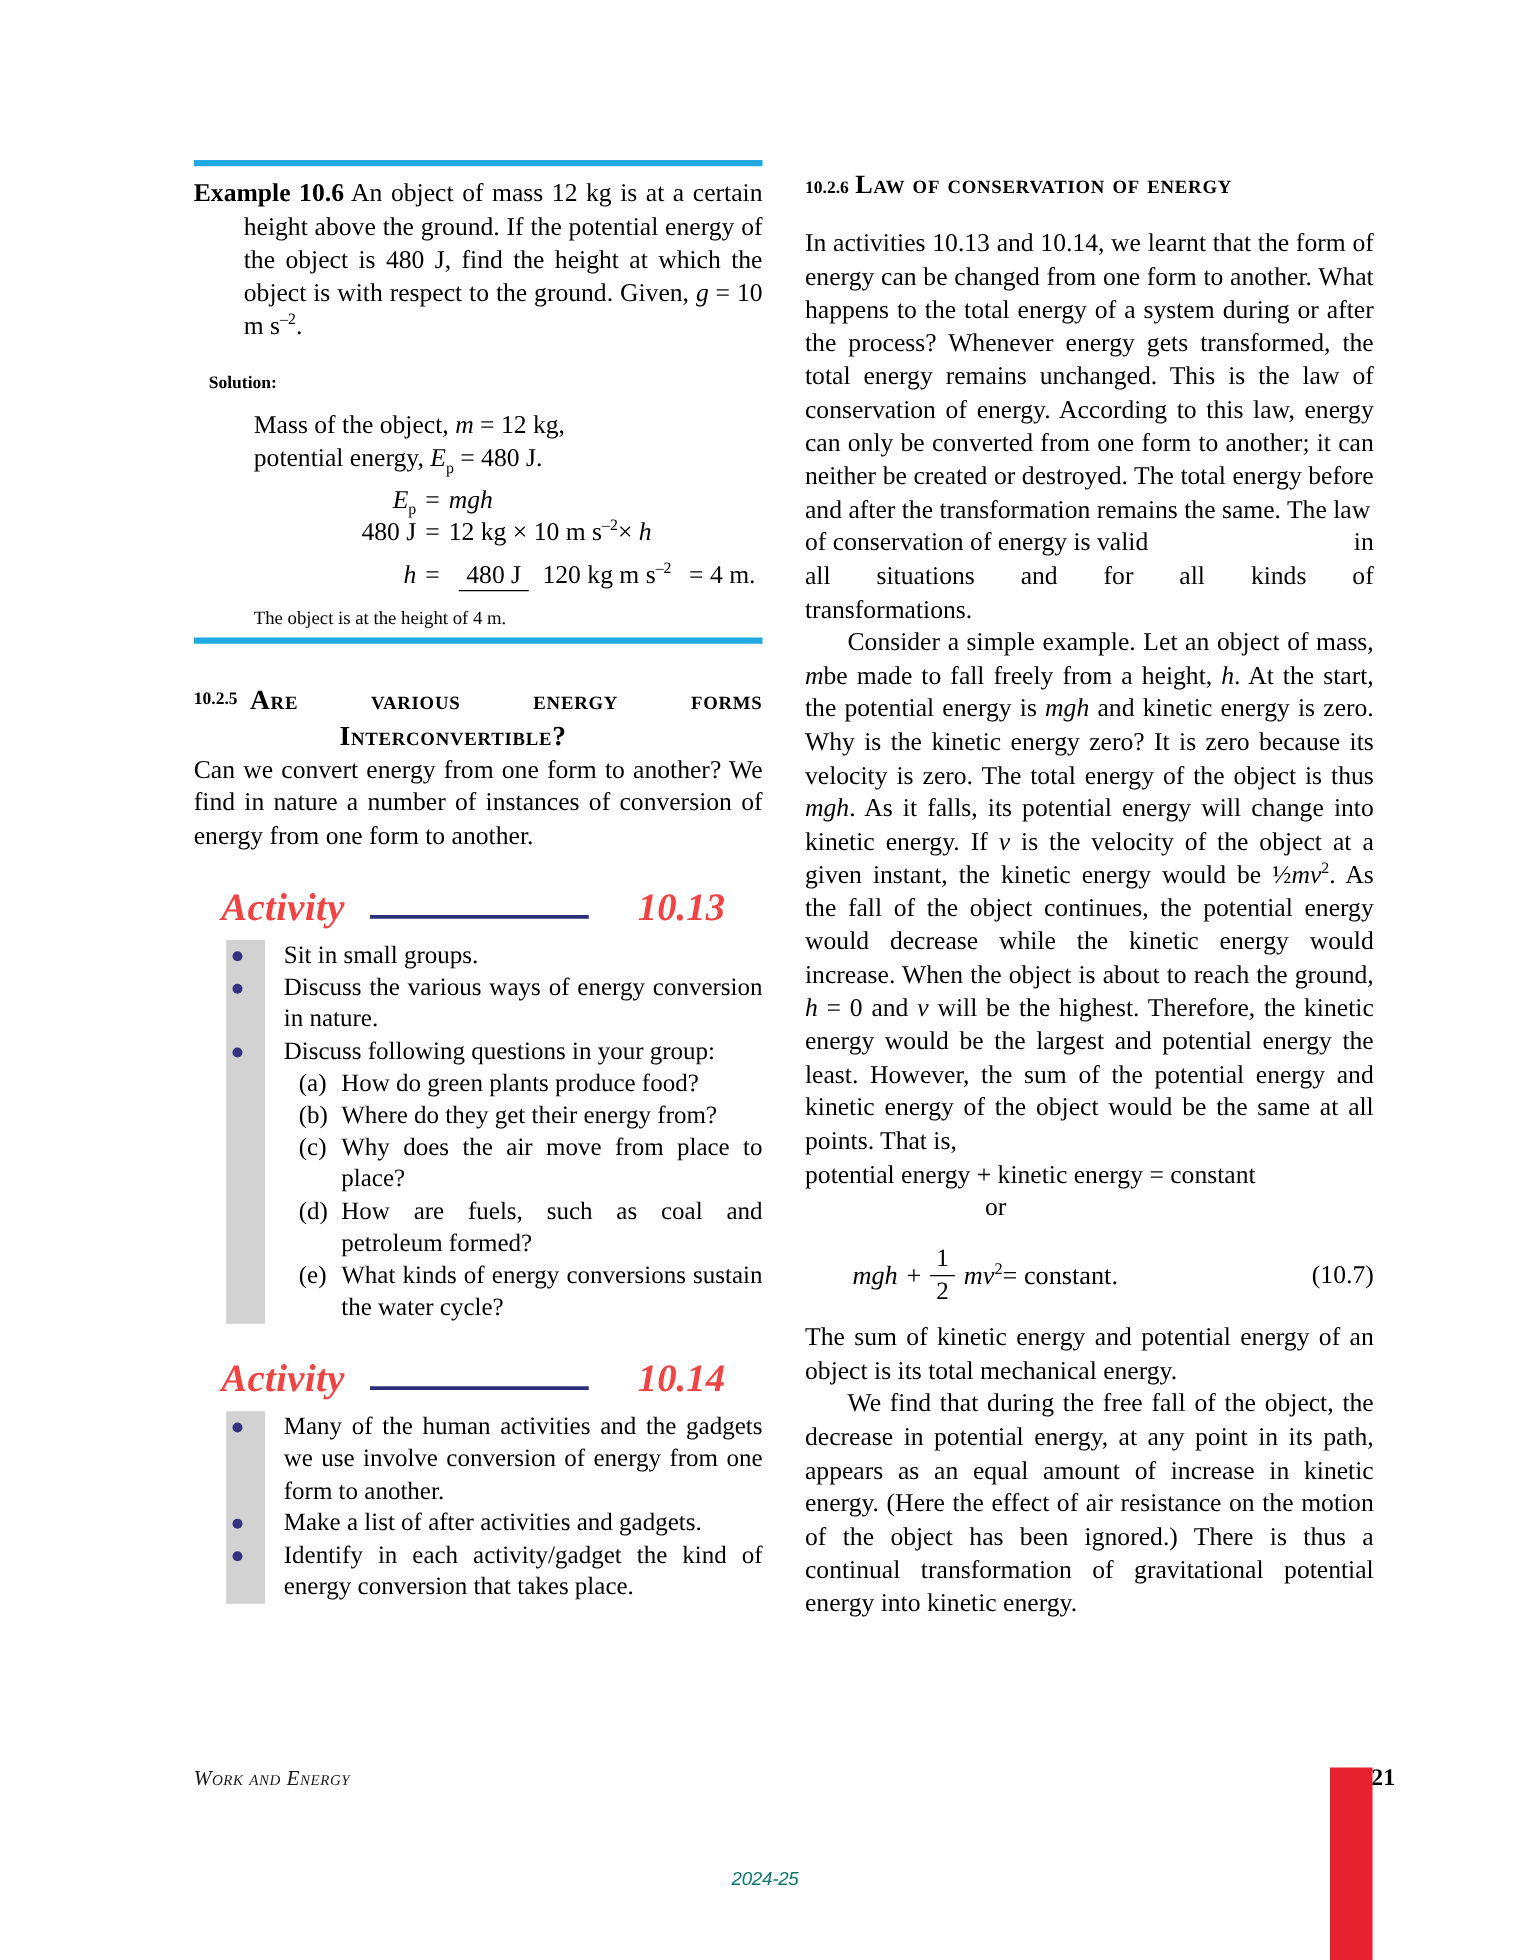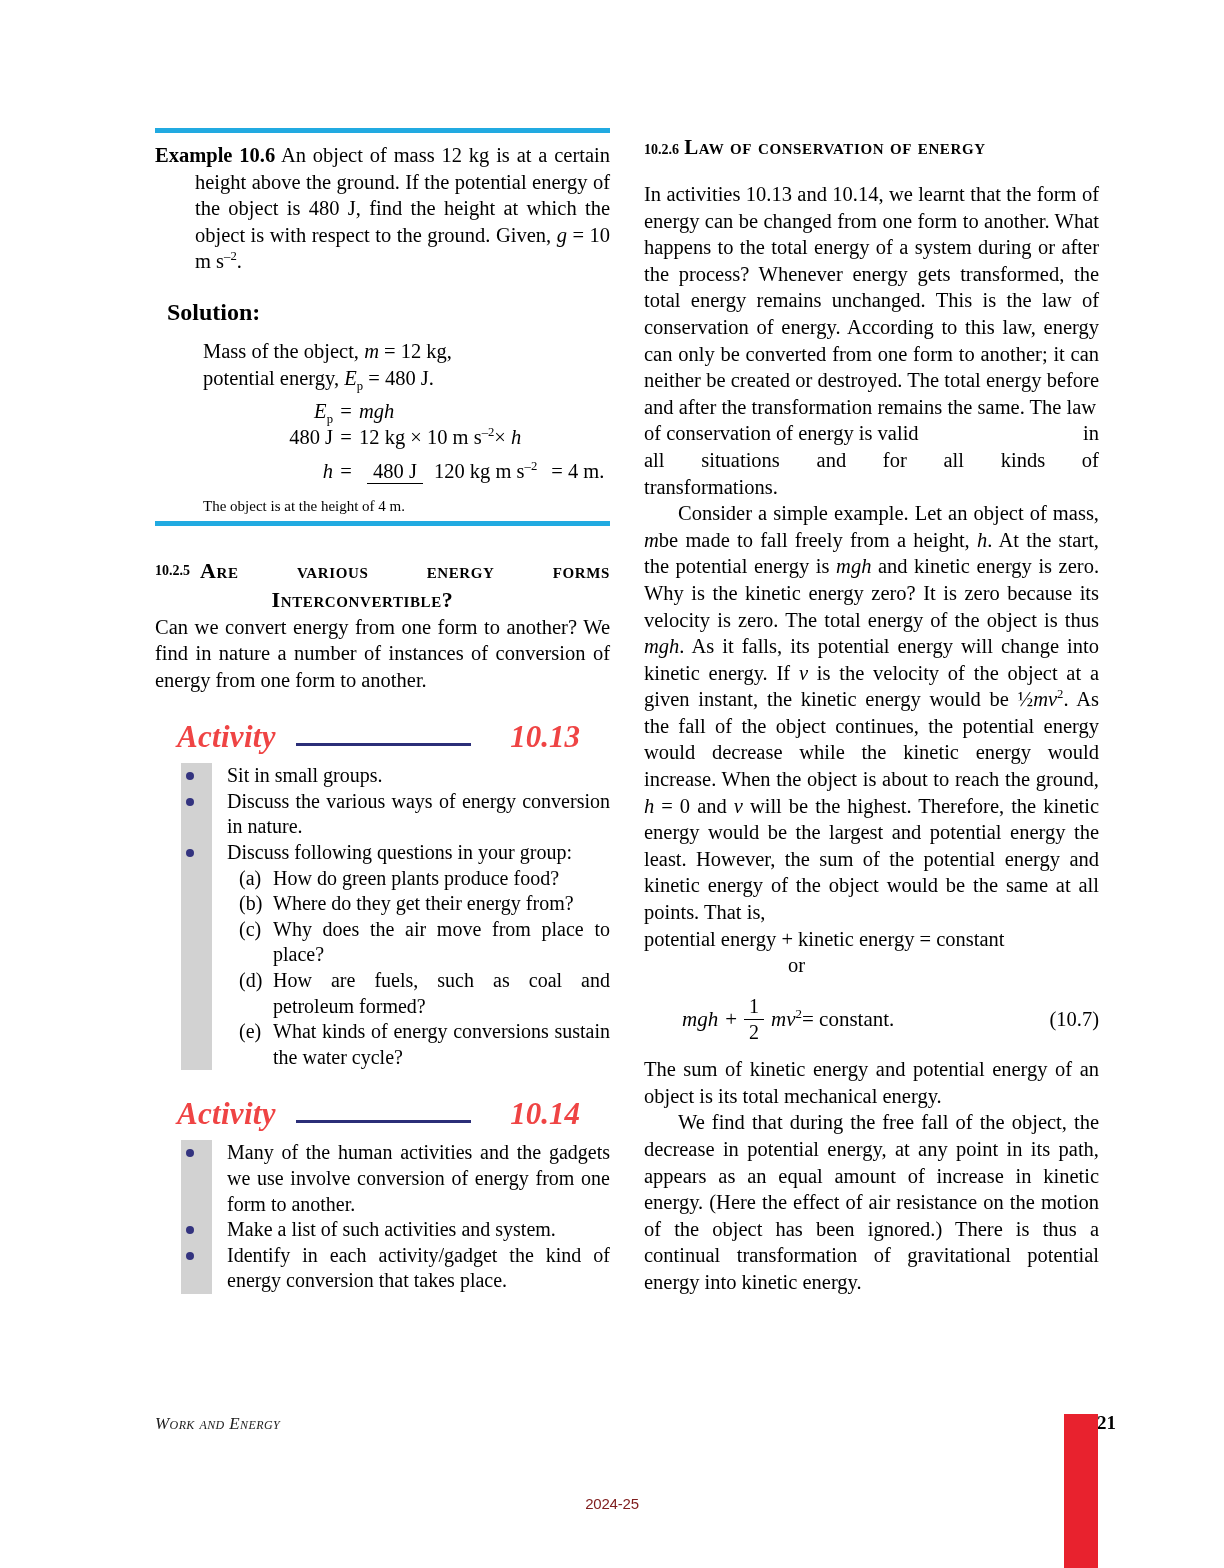--- a/index.html
+++ b/index.html
@@ -50,21 +50,21 @@
     line-height: 26.5px;
     text-align: justify;
     text-justify: inter-word;
     margin: 0;
     padding-left: 40px;
     text-indent: -40px;
   }
   .example-para b { font-weight: bold; }
 
   .solution-label {
-    font-size: 24px;
+    font-size: 14px;
     font-weight: bold;
     margin: 24px 0 0 12px;
   }
 
   .sol-body {
     margin-left: 48px;
     margin-top: 12px;
     font-size: 20.5px;
     line-height: 27px;
   }
@@ -316,21 +316,22 @@
   }
   .year {
     position: absolute;
     left: 0;
     right: 0;
     top: 1495px;
     text-align: center;
     font-family: "Liberation Sans", "DejaVu Sans", sans-serif;
     font-size: 15px;
     letter-spacing: -0.2px;
-    color: #7f1d1d;
+    color: #0f766e;
+    font-style: italic;
   }
 </style>
 </head>
 <body>
 
 <div class="page">
 
   <div class="col-left">
 
     <div class="rule-teal"></div>
@@ -433,21 +434,21 @@
 
     <div class="activity-head">
       <span class="word">Activity</span>
       <span class="dash"></span>
       <span class="anum">10.14</span>
     </div>
 
     <div class="activity-list">
       <div class="activity-bar"></div>
       <div class="act-item"><span class="act-bullet"></span><span>Many of the human activities and the gadgets we use involve conversion of energy from one form to another.</span></div>
-      <div class="act-item"><span class="act-bullet"></span><span>Make a list of such activities and system.</span></div>
+      <div class="act-item"><span class="act-bullet"></span><span>Make a list of after activities and gadgets.</span></div>
       <div class="act-item"><span class="act-bullet"></span><span>Identify in each activity/gadget the kind of energy conversion that takes place.</span></div>
     </div>
 
   </div>
 
   <div class="col-right">
 
     <div class="sec-head sec-head-right">
       <span class="num">10.2.6</span>
       <span class="caps">Law of conservation of energy</span>

